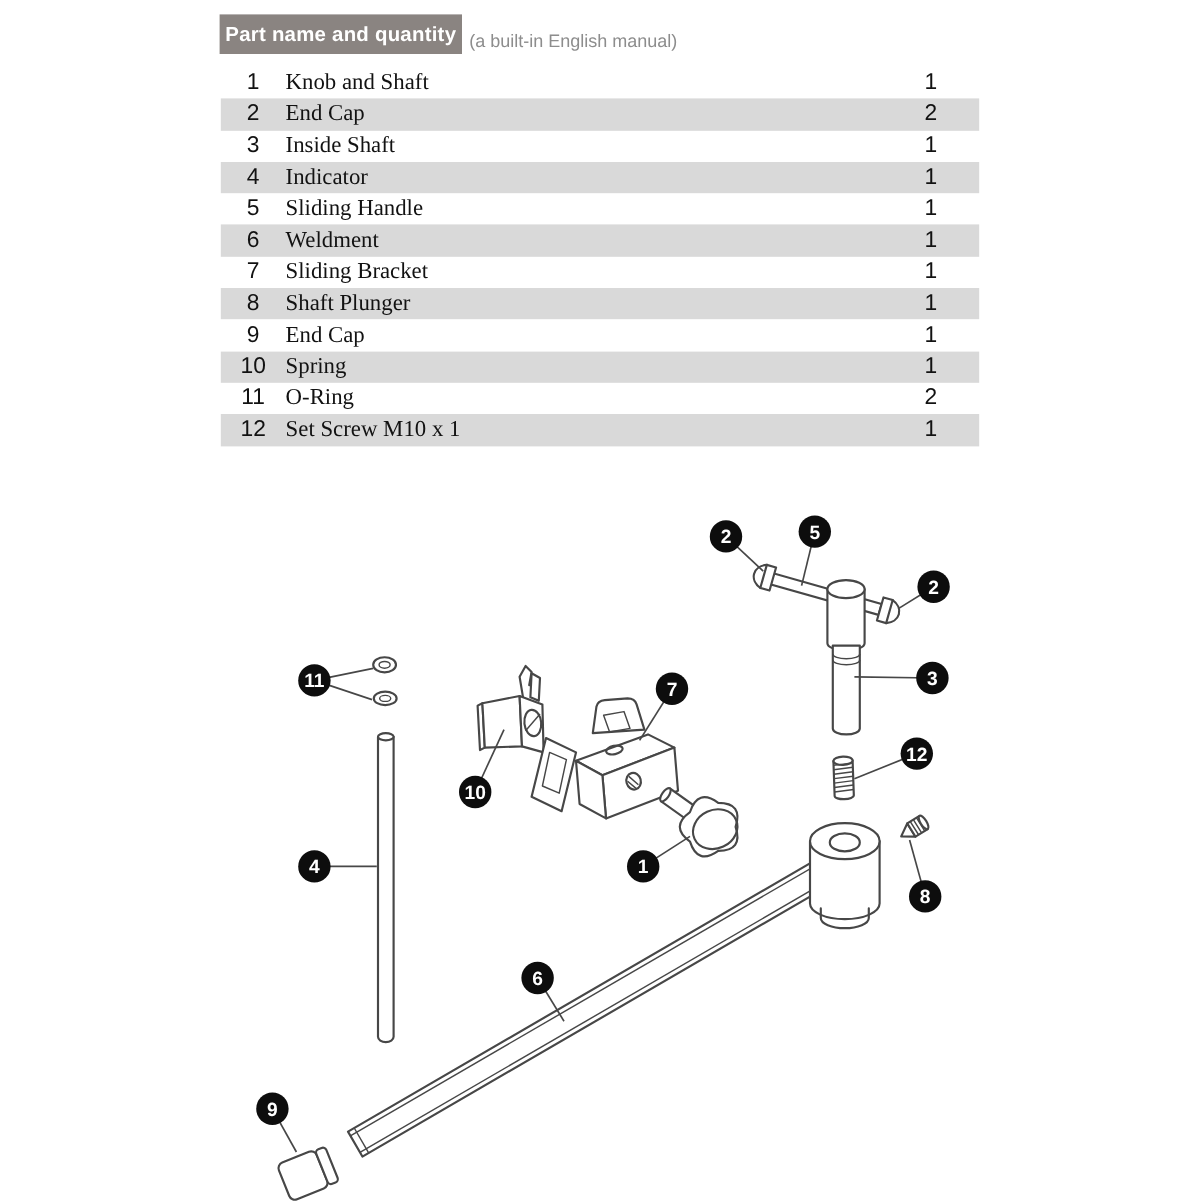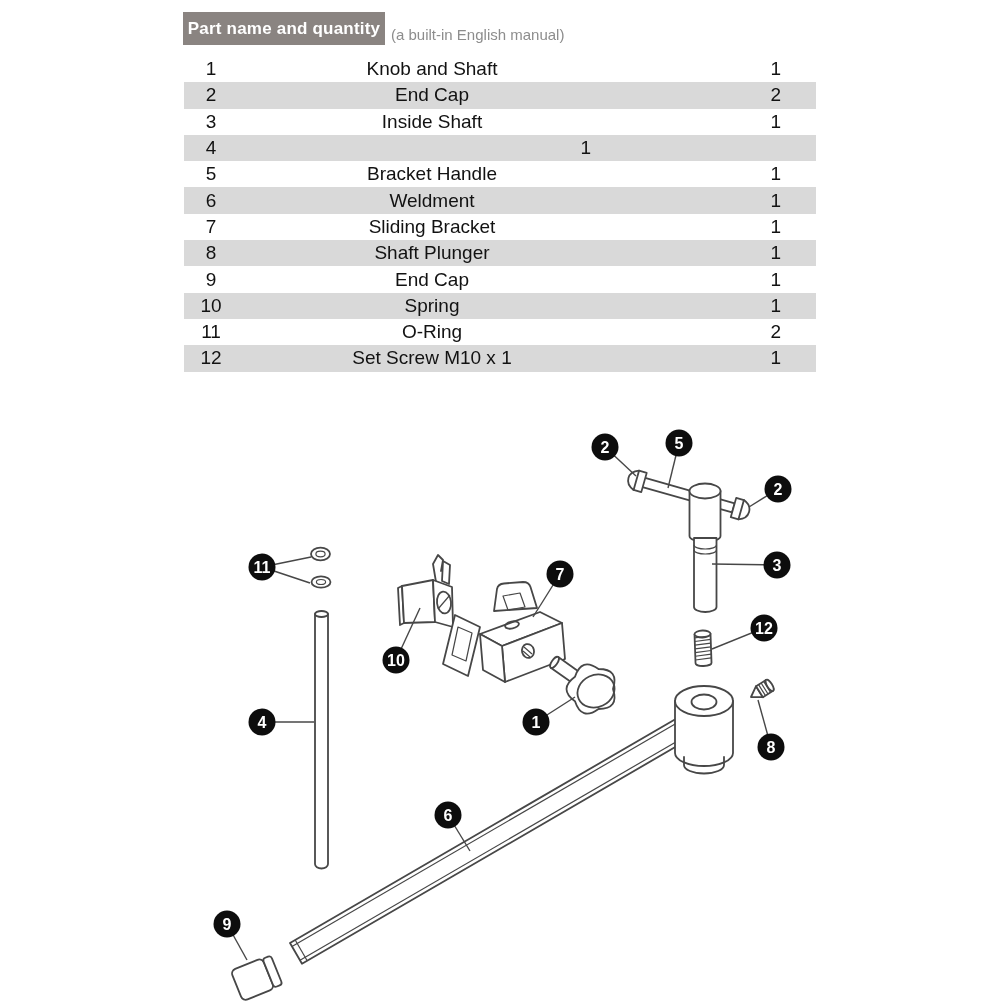--- a/index.html
+++ b/index.html
@@ -16,21 +16,21 @@
          font-weight:bold;font-size:20px;}
   .thead .th{position:absolute;top:3px;white-space:nowrap;}
   .th-serial{left:-7px;}
   .th-name{left:215px;width:60px;text-align:center;}
   .th-qty{right:16px;}
   .tbody{width:632px;}
   .trow{display:grid;grid-template-columns:54px 388px 190px;height:26.3px;
         align-items:center;font-size:19px;}
   .trow.alt{background:var(--stripe,#d9d9d9);}
   .cell-serial{text-align:center;}
-  .cell-name{text-align:center;}
+  .cell-name{font-family:Liberation Serif, serif;}
   .cell-qty{text-align:right;padding-right:35px;}
   
   .diagram{position:absolute;left:0;top:425px;width:1001px;height:576px;}
   svg{display:block;}
   .ln{fill:none;stroke:var(--line,#474747);stroke-width:1.8;stroke-linejoin:round;stroke-linecap:round;}
   .lnw{fill:#fff;stroke:var(--line,#474747);stroke-width:1.8;stroke-linejoin:round;stroke-linecap:round;}
   .thin{fill:none;stroke:var(--line,#474747);stroke-width:1.2;stroke-linejoin:round;}
   .leader{stroke:var(--line,#474747);stroke-width:1.4;}
   .callout-circle{fill:var(--callout-bg,#0d0d0d);stroke:none;}
   .callout-text{fill:var(--callout-text,#fff);font-weight:bold;font-size:16px;
@@ -56,25 +56,26 @@
           <div class="cell-name">End Cap</div>
           <div class="cell-qty">2</div>
         </div>
         <div class="trow">
           <div class="cell-serial">3</div>
           <div class="cell-name">Inside Shaft</div>
           <div class="cell-qty">1</div>
         </div>
         <div class="trow alt">
           <div class="cell-serial">4</div>
+          <div class="cell-name">Indicator</div>
           <div class="cell-qty">1</div>
         </div>
         <div class="trow">
           <div class="cell-serial">5</div>
-          <div class="cell-name">Bracket Handle</div>
+          <div class="cell-name">Sliding Handle</div>
           <div class="cell-qty">1</div>
         </div>
         <div class="trow alt">
           <div class="cell-serial">6</div>
           <div class="cell-name">Weldment</div>
           <div class="cell-qty">1</div>
         </div>
         <div class="trow">
           <div class="cell-serial">7</div>
           <div class="cell-name">Sliding Bracket</div>

